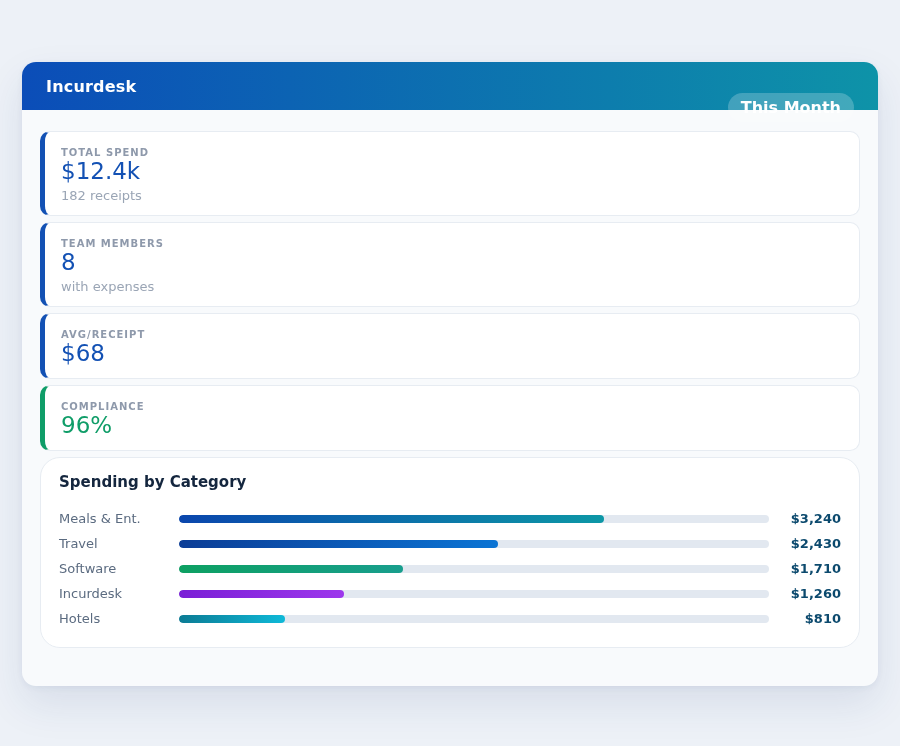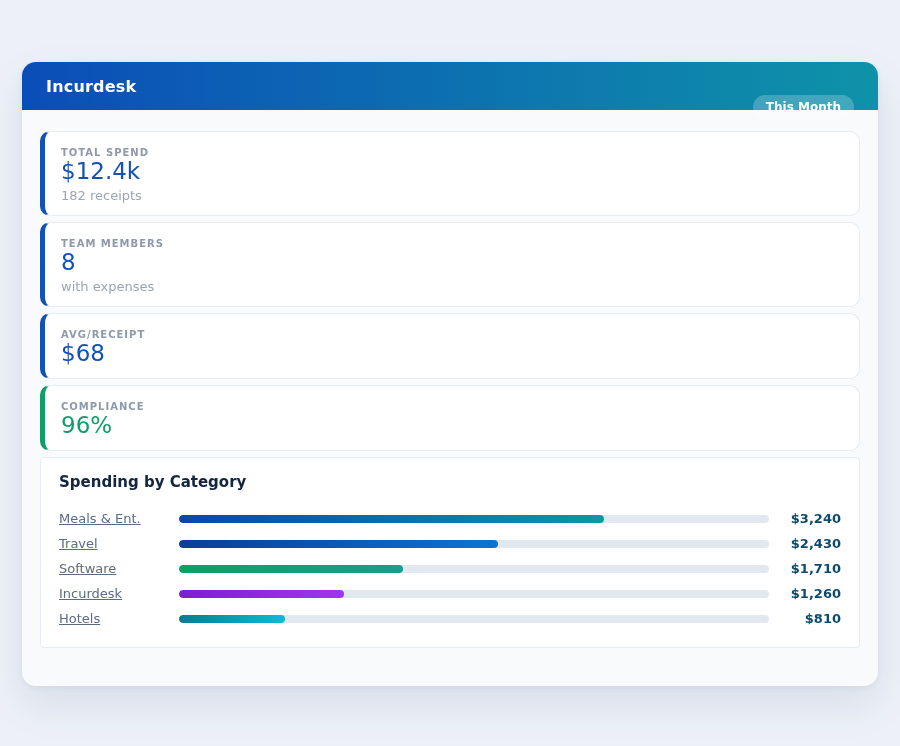--- a/index.html
+++ b/index.html
@@ -29,21 +29,21 @@
   .app-title {
     color: #ffffff;
     font-weight: bold;
     font-size: 16px;
     letter-spacing: .2px;
   }
   .period-badge {
     background: rgba(255,255,255,.22);
     color: #ffffff;
     font-weight: bold;
-    font-size: 12px;
+    font-size: 16px;
     padding: 5px 13px;
     border-radius: 999px;
     border: none;
     cursor: pointer;
     font-family: inherit;
     margin-top: 42px;
   }
   .content { padding: 21px 18px 0; }
   .stat-card {
     background: #ffffff;
@@ -67,39 +67,38 @@
   }
   .stat-sub {
     font-size: 13px;
     color: #9aa5b5;
     margin-top: 4px;
   }
   .stat-sub:empty { display: none; }
   .chart-card {
     background: #ffffff;
     border: 1px solid #e7ecf2;
-    border-radius: 4px;
+    border-radius: 20px;
     padding: 15px 18px 16px;
   }
   .chart-title {
     font-size: 15px;
     font-weight: bold;
     color: #14263e;
     margin-bottom: 15px;
   }
   .bar-row {
     display: flex;
     align-items: center;
     height: 25px;
   }
   .bar-label {
     width: 120px;
     font-size: 13px;
     color: #5b6b80;
-    text-decoration: underline;
   }
   .bar-track {
     flex: 1;
     height: 8px;
     border-radius: 4px;
     background: #e2e8f0;
     overflow: hidden;
   }
   .bar-fill {
     height: 100%;

